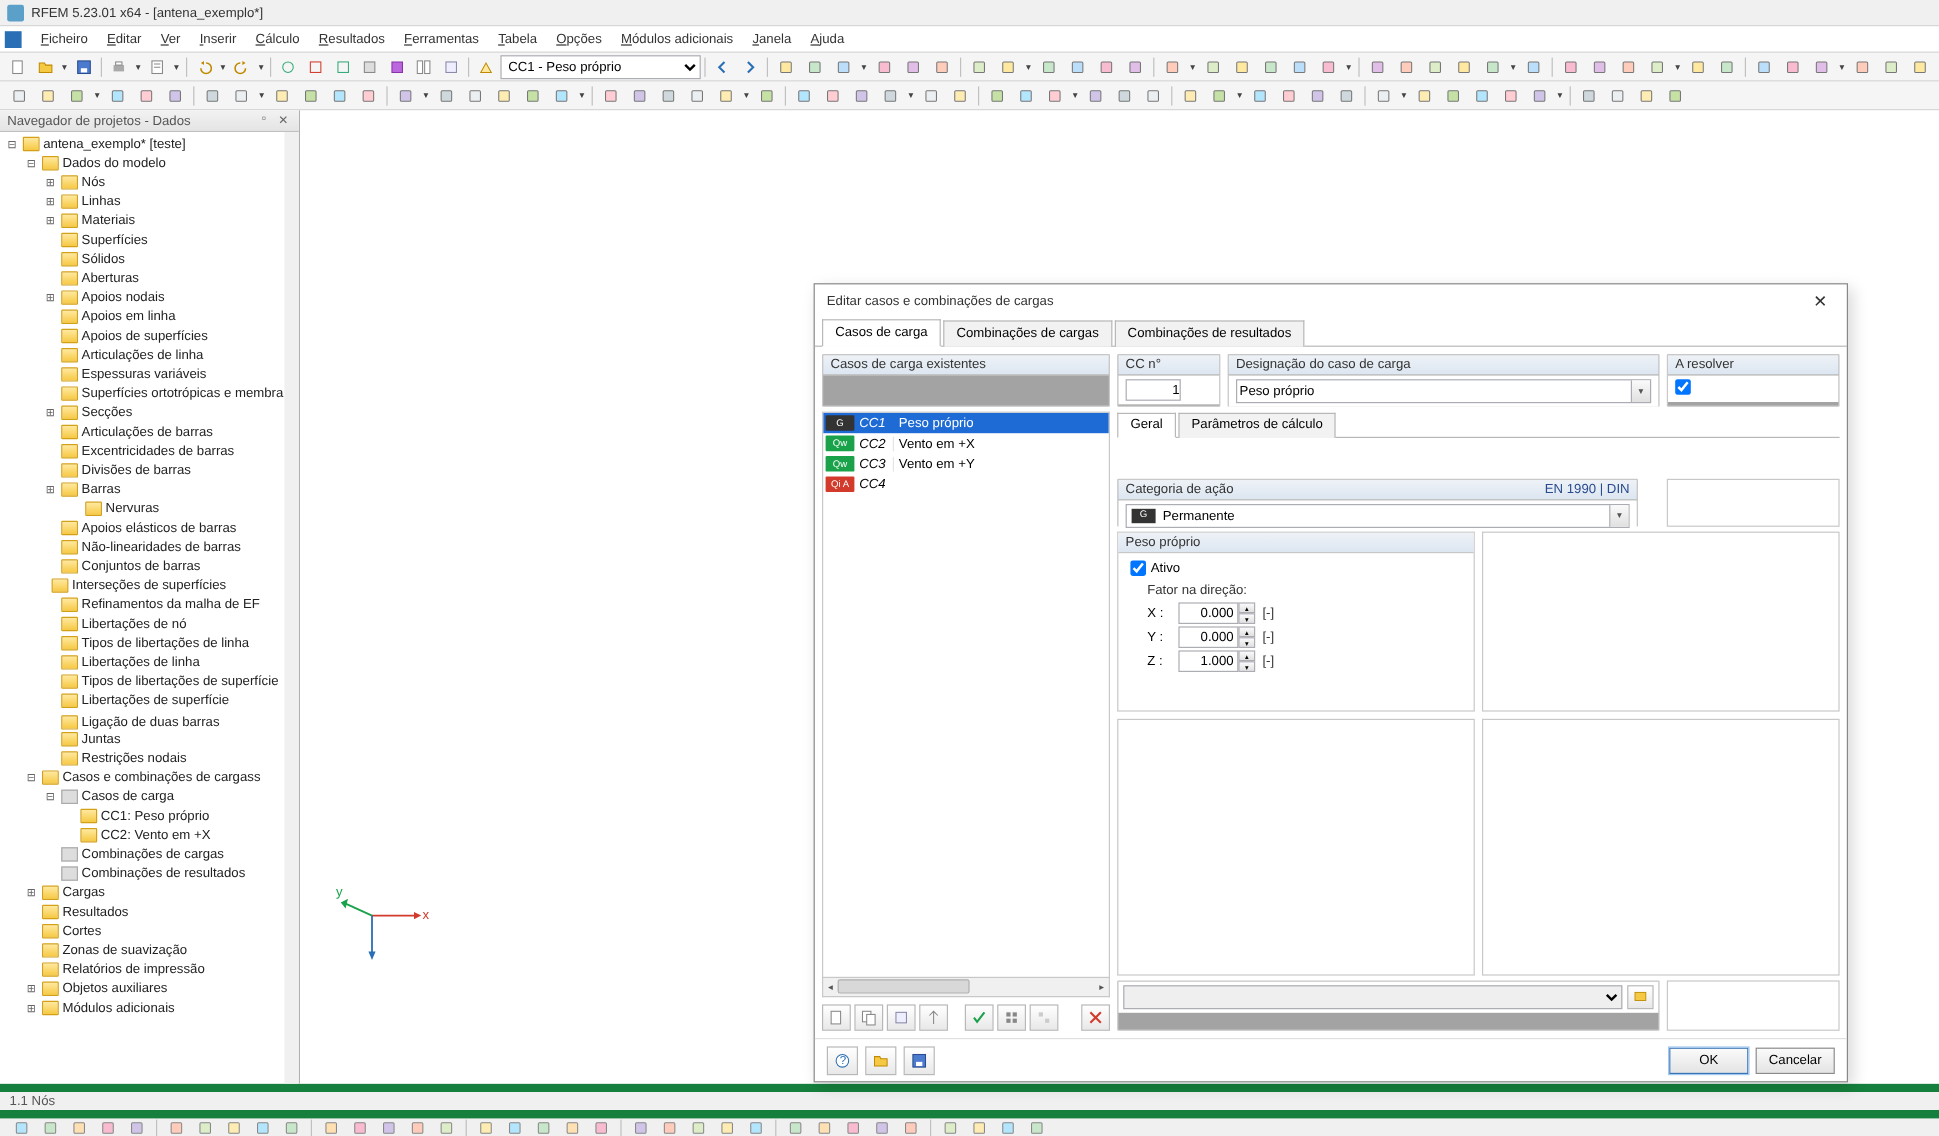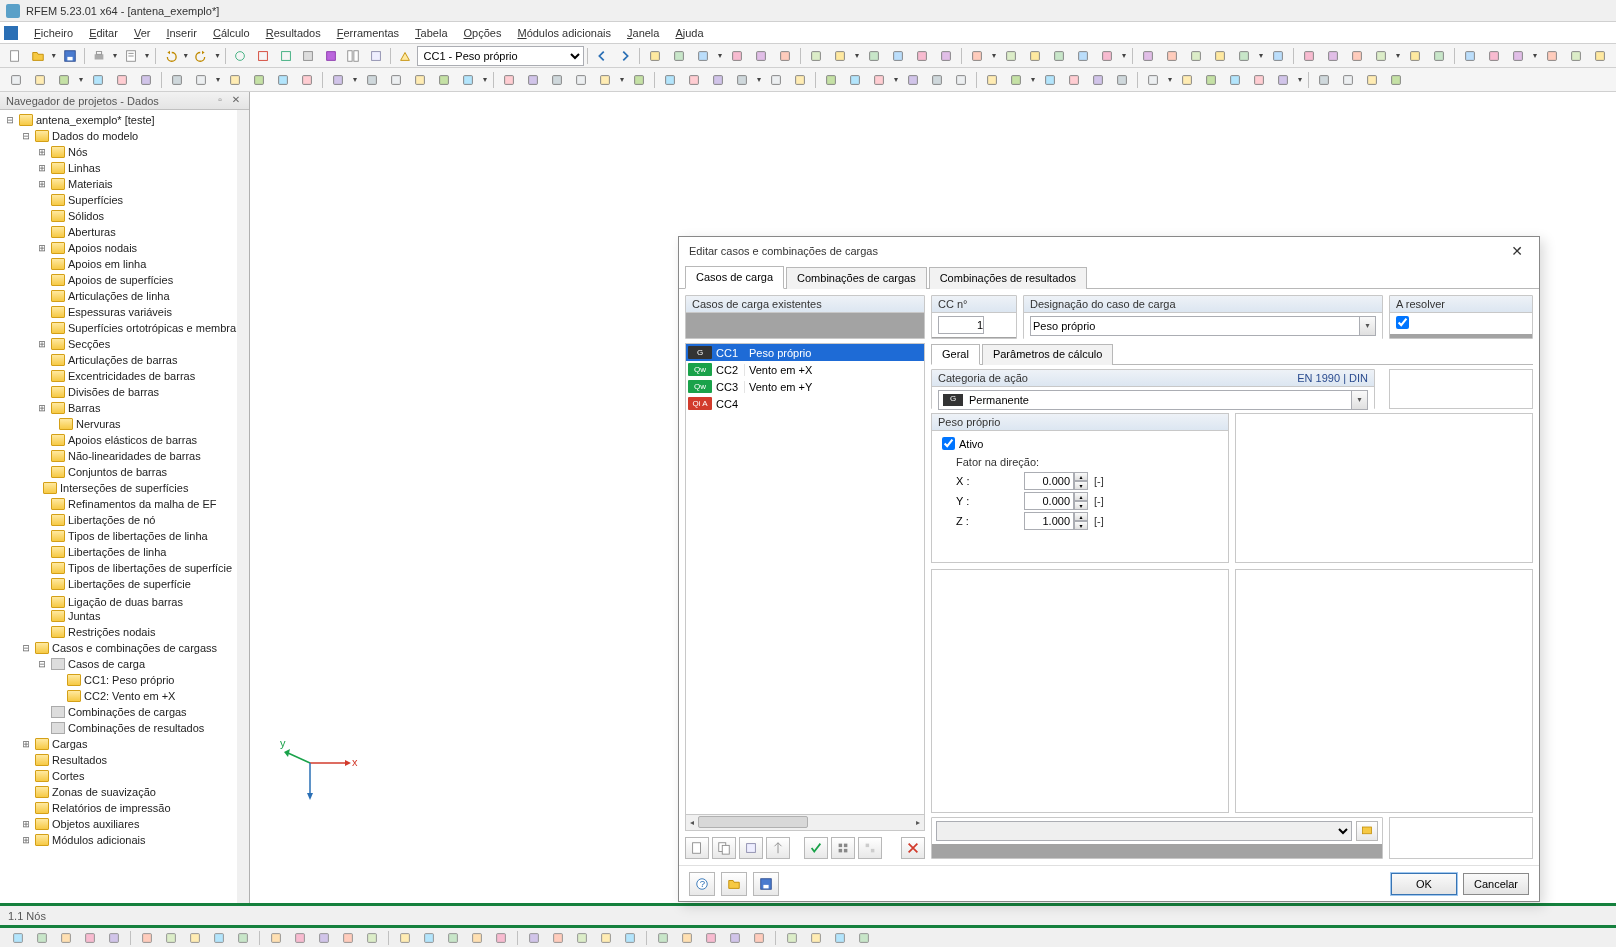--- a/index.html
+++ b/index.html
@@ -64,72 +64,72 @@
 .grp-ccno { width: 86px; flex-shrink: 0; }
 .grp-desig { flex: 1; }
 .grp-resolve { width: 144px; flex-shrink: 0; }
 
 .mid-row { display: flex; gap: 6px; flex: 1; min-height: 0; }
 .left-col { width: 240px; display: flex; flex-direction: column; }
 .lc-list { flex: 1; border: 1px solid #c8c8c8; background: #fff; overflow: auto; }
 .lc-row { display: flex; height: 17px; align-items: center; cursor: default; }
 .lc-row.selected { background: #1e6bd6; color: #fff; }
 .lc-badge { width: 24px; height: 13px; margin: 0 2px; font-size: 8px; color: #fff; display: flex; align-items: center; justify-content: center; border-radius: 1px; }
-.lc-id { width: 30px; padding-left: 2px; }
+.lc-id { width: 30px; padding-left: 2px; font-style: italic; }
 .lc-name { flex: 1; padding-left: 4px; border-left: 1px solid #e4e4e4; }
 .lc-row.selected .lc-name { border-left-color: transparent; }
 
 .lc-scroll { height: 16px; border: 1px solid #c8c8c8; border-top: none; background: #f0f0f0; position: relative; }
 .lc-scroll-thumb { position: absolute; left: 12px; top: 1px; width: 110px; height: 12px; background: #d8d8d8; border: 1px solid #b0b0b0; border-radius: 2px; }
 .lc-scroll-arr { position: absolute; top: 0; width: 12px; height: 14px; display: flex; align-items: center; justify-content: center; font-size: 8px; color: #555; }
 
 .lc-tools { display: flex; gap: 3px; margin-top: 6px; }
 .lc-tool { width: 24px; height: 22px; border: 1px solid #b8b8b8; background: linear-gradient(#fff,#e8e8e8); display: flex; align-items: center; justify-content: center; cursor: default; }
 .lc-tool svg { width: 14px; height: 14px; }
 .lc-tool-spacer { flex: 1; }
 
 .right-col { flex: 1; display: flex; flex-direction: column; gap: 4px; min-height: 0; }
 .subtabs { display: flex; height: 22px; border-bottom: 1px solid #b8b8b8; }
 .subtab { padding: 3px 10px 4px; border: 1px solid #b8b8b8; border-bottom: none; background: #f2f2f2; margin-right: 2px; cursor: default; position: relative; top: 1px; }
 .subtab.active { background: #fff; border-bottom: 1px solid #fff; }
 
-.action-row { display: flex; gap: 14px; height: 40px; }
+.action-row { display: flex; gap: 24px; height: 40px; margin-top: 30px; }
 .action-grp { flex: 1; border: 1px solid #c8c8c8; }
 .action-grp .group-hd { display: flex; }
 .action-grp .group-hd .spacer { flex: 1; }
 .blank-grp { width: 144px; border: 1px solid #c8c8c8; background: #fff; }
 
 .content-grid { flex: 1; display: grid; grid-template-columns: 1fr 1fr; grid-template-rows: 150px 1fr; gap: 6px; min-height: 0; }
 .panel { border: 1px solid #c8c8c8; background: #fff; }
 .peso-panel .group-hd { background: linear-gradient(#eef2f7,#dce6f1); }
 .peso-body { padding: 6px 10px; }
 .check-row { display: flex; align-items: center; gap: 4px; margin-bottom: 6px; }
 .dir-label { margin: 4px 0 4px 14px; color: #333; }
 .dir-row { display: flex; align-items: center; gap: 6px; margin: 2px 0 2px 14px; }
 .dir-row label { width: 20px; }
-.spinner { display: flex; margin-left: 42px; }
+.spinner { display: flex; }
 .spinner input { width: 50px; height: 18px; border: 1px solid #abadb3; text-align: right; padding-right: 3px; }
 .spin-btns { width: 14px; display: flex; flex-direction: column; }
 .spin-btn { height: 9px; border: 1px solid #abadb3; background: linear-gradient(#fafafa,#e0e0e0); font-size: 6px; display: flex; align-items: center; justify-content: center; cursor: default; }
 .unit { color: #333; }
 
 .comment-row { display: flex; gap: 6px; height: 42px; }
 .comment-grp { flex: 1; border: 1px solid #c8c8c8; }
 .comment-body { display: flex; gap: 4px; padding: 3px 4px; background: #fff; }
 .comment-body select { flex: 1; height: 20px; border: 1px solid #abadb3; }
 .comment-btn { width: 22px; height: 20px; border: 1px solid #b8b8b8; background: linear-gradient(#fff,#e8e8e8); }
 
 .dlg-footer { height: 36px; display: flex; align-items: center; padding: 0 10px; gap: 6px; border-top: 1px solid #e0e0e0; }
 .dlg-footer .spacer { flex: 1; }
 .ftr-btn { width: 26px; height: 24px; border: 1px solid #b8b8b8; background: linear-gradient(#fff,#e8e8e8); display: flex; align-items: center; justify-content: center; }
 .main-btn { width: 66px; height: 22px; border: 1px solid #8a8a8a; background: linear-gradient(#fafafa,#e4e4e4); cursor: default; }
 .main-btn.primary { border: 1px solid #3874b3; outline: 1px solid #a0c8f0; }
 
 
-.statusbar { height: 22px; background: #f0f0f0; border-top: 3px solid #15803d; display: flex; align-items: center; padding: 0 8px; gap: 4px; }
+.statusbar { height: 22px; background: #f0f0f0; border-top: 7px solid #15803d; display: flex; align-items: center; padding: 0 8px; gap: 4px; }
 .status-txt { color: #555; }
 .sb-btn { width: 20px; height: 18px; border: 1px solid transparent; display: flex; align-items: center; justify-content: center; }
 .sb-btn svg { width: 14px; height: 14px; }
 .sb-sep { width: 1px; height: 14px; background: #c0c0c0; margin: 0 2px; }
 
 input[type=text], select { font-size: 11px; }
 input[type=checkbox] { width: 13px; height: 13px; }
 
 
 .badge-combo { display: flex; align-items: center; border: 1px solid #abadb3; height: 20px; background: #fff; }
@@ -848,21 +848,21 @@
         <div class="tree-item" style="padding-left: 36px;">
           <div class="tree-exp"></div>
           <div class="tree-icon folder-icon"></div>
           <div class="tree-label">Divisões de barras</div>
         </div>
         <div class="tree-item" style="padding-left: 36px;">
           <div class="tree-exp">⊞</div>
           <div class="tree-icon folder-icon"></div>
           <div class="tree-label">Barras</div>
         </div>
-        <div class="tree-item" style="padding-left: 44px;">
+        <div class="tree-item" style="padding-left: 56px;">
           <div class="tree-exp"></div>
           <div class="tree-icon folder-icon"></div>
           <div class="tree-label">Nervuras</div>
         </div>
         <div class="tree-item" style="padding-left: 36px;">
           <div class="tree-exp"></div>
           <div class="tree-icon folder-icon"></div>
           <div class="tree-label">Apoios elásticos de barras</div>
         </div>
         <div class="tree-item" style="padding-left: 36px;">

